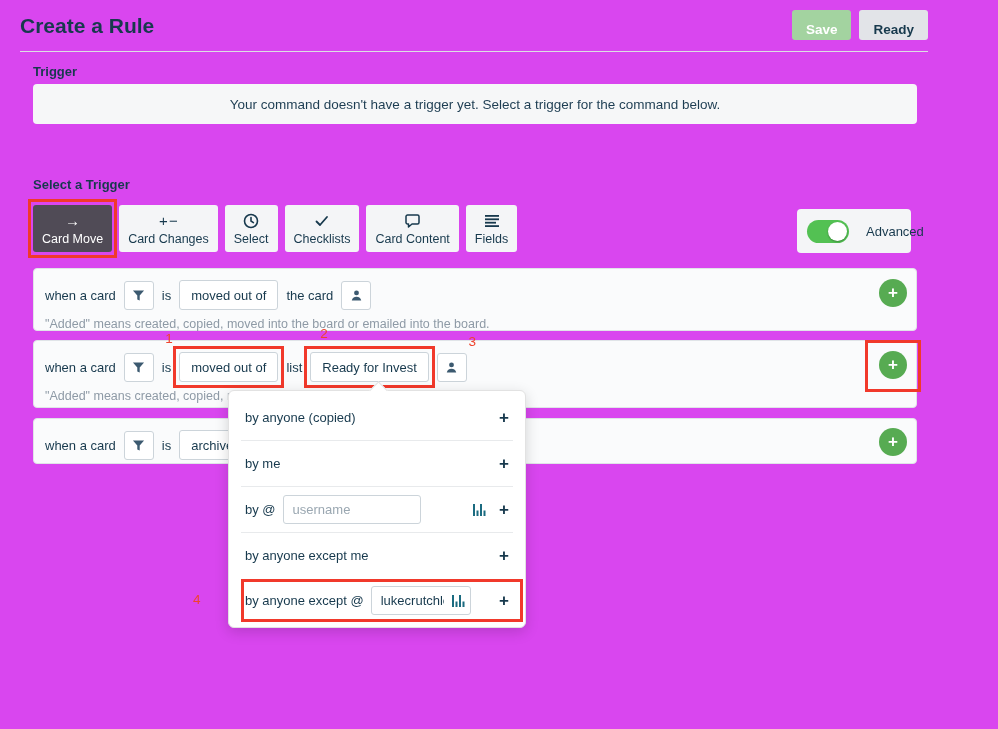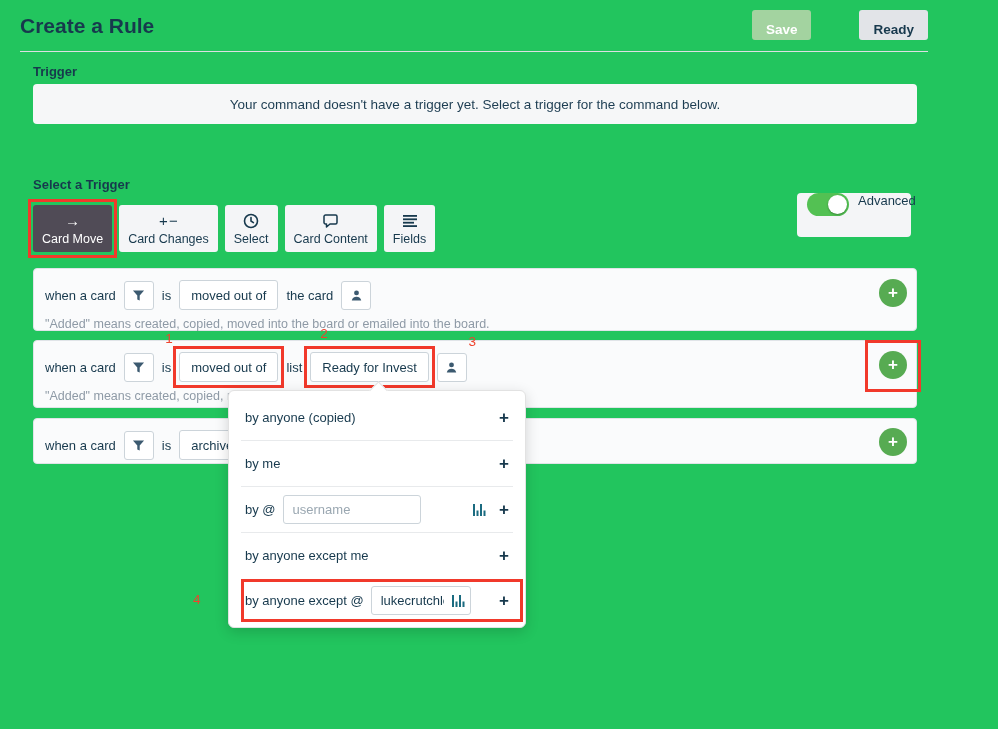--- a/index.html
+++ b/index.html
@@ -1,41 +1,41 @@
 <!DOCTYPE html>
 <html><head>
 <meta charset="utf-8">
 <style>
   * { margin:0; padding:0; box-sizing:border-box; }
   body { font-family:"Liberation Sans", sans-serif; background:#fff; }
-  .page { position:relative; width:998px; height:729px; background:#22c55e; overflow:hidden; color:#17394d; }
+  .page { position:relative; width:998px; height:729px; background:#d946ef; overflow:hidden; color:#17394d; }
 
   
   .hdr { position:absolute; left:20px; top:10px; width:908px; display:flex; justify-content:space-between; align-items:flex-start; }
   .title { font-size:21px; font-weight:bold; color:#17394d; padding-top:4px; }
   .hdr-btns { display:flex; gap:8px; }
-  .btn { height:30px; padding:12px 14px; border:none; border-radius:3px; font-family:inherit; font-size:13.5px; font-weight:bold; cursor:pointer;margin-left:40px; }
+  .btn { height:30px; padding:12px 14px; border:none; border-radius:3px; font-family:inherit; font-size:13.5px; font-weight:bold; cursor:pointer; }
   .btn-save { background:#a3d3a0; color:#ffffff; }
   .btn-cancel { background:#e2e4e8; color:#17394d; }
   .hdr-rule { position:absolute; left:20px; top:51px; width:908px; height:1px; background:#dcdfe3; }
 
   .section-label { position:absolute; left:33px; font-size:13px; font-weight:bold; color:#17394d; }
   .banner { position:absolute; left:33px; top:84px; width:884px; height:40px; background:#f6f7f8; border-radius:4px; display:flex; align-items:center; justify-content:center; font-size:13.5px; color:#1d3d52; }
 
   
   .tabs { position:absolute; left:33px; top:205px; display:flex; gap:7px; }
   .tab { position:relative; height:47px; padding:4px 9px; background:#f4f5f7; border-radius:3px; display:flex; flex-direction:column; align-items:center; justify-content:center; gap:2px; cursor:pointer; }
   .tab .t-ico { height:18px; display:flex; align-items:center; justify-content:center; font-size:15px; color:#17394d; }
   .tab .t-lbl { font-size:12.5px; color:#17394d; white-space:nowrap; }
   .tab.selected { background:#504b56; }
   .tab.selected .t-lbl, .tab.selected .t-ico { color:#ffffff; }
   .tab.selected::after { content:''; position:absolute; inset:-6px -5px; border:3px solid #f1392b; pointer-events:none; }
 
   
-  .advanced { position:absolute; left:797px; top:193px; width:114px; height:44px; background:#f4f5f7; border-radius:4px; display:flex; align-items:flex-start; gap:9px; padding:0 10px; }
+  .advanced { position:absolute; left:797px; top:209px; width:114px; height:44px; background:#f4f5f7; border-radius:4px; display:flex; align-items:center; gap:17px; padding:0 10px; }
   .toggle { position:relative; width:42px; height:23px; border-radius:12px; background:#53c153; cursor:pointer; flex:0 0 auto; }
   .toggle .knob { position:absolute; top:2px; right:2px; width:19px; height:19px; border-radius:50%; background:#fff; box-shadow:0 1px 2px rgba(0,0,0,.3); }
   .adv-lbl { font-size:13px; color:#17394d; }
 
   
   .rule { position:absolute; left:33px; width:884px; background:#fafbfc; border:1px solid #e0e4e8; border-radius:4px; padding:11px 12px 0 11px; }
   .rule-line { display:flex; align-items:center; gap:8px; font-size:13px; color:#17394d; }
   .chipbtn { height:29px; min-width:30px; background:#fff; border:1px solid #ccd4da; border-radius:3px; display:flex; align-items:center; justify-content:center; padding:0 7px; cursor:pointer; }
   .selbox { height:30px; background:#fff; border:1px solid #ccd4da; border-radius:3px; display:flex; align-items:center; padding:0 11px; font-size:13px; color:#17394d; cursor:pointer; white-space:nowrap; }
   .note { margin-top:7px; padding-bottom:9px; font-size:12.5px; color:#8e9aa6; }
@@ -93,20 +93,28 @@
       <span class="t-lbl">Card Changes</span>
     </div>
     <div class="tab">
       <span class="t-ico">
         <svg class="ico" width="16" height="16" viewBox="0 0 16 16">
             <circle cx="8" cy="8" r="6.5" fill="none" stroke="#17394d" stroke-width="1.6"></circle>
             <path d="M8 4.5V8l2.4 1.6" fill="none" stroke="#17394d" stroke-width="1.6" stroke-linecap="round"></path>
           </svg>
       </span>
       <span class="t-lbl">Select</span>
+    </div>
+    <div class="tab">
+      <span class="t-ico">
+        <svg class="ico" width="16" height="16" viewBox="0 0 16 16">
+            <path d="M2.5 8.5l3.5 3.5 7-8" fill="none" stroke="#17394d" stroke-width="1.8" stroke-linecap="round" stroke-linejoin="round"></path>
+          </svg>
+      </span>
+      <span class="t-lbl">Checklists</span>
     </div>
     <div class="tab">
       <span class="t-ico">
         <svg class="ico" width="17" height="16" viewBox="0 0 17 16">
             <path d="M2 3.5C2 2.7 2.7 2 3.5 2h10c.8 0 1.5.7 1.5 1.5v6c0 .8-.7 1.5-1.5 1.5H8l-3.5 3v-3h-1C2.7 11 2 10.3 2 9.5z" fill="none" stroke="#17394d" stroke-width="1.5" stroke-linejoin="round"></path>
           </svg>
       </span>
       <span class="t-lbl">Card Content</span>
     </div>
     <div class="tab">

